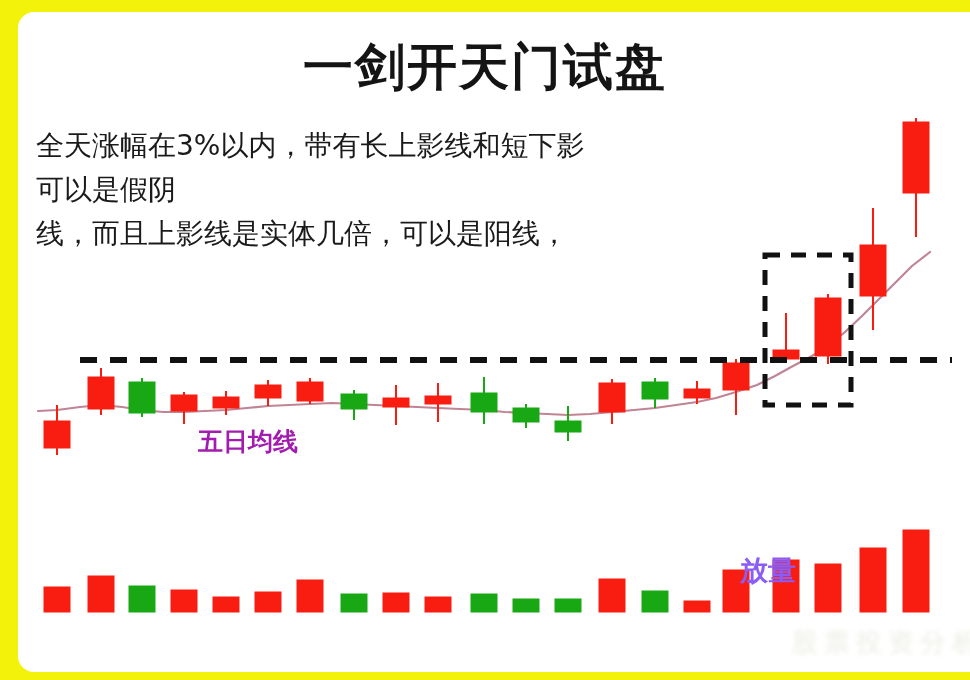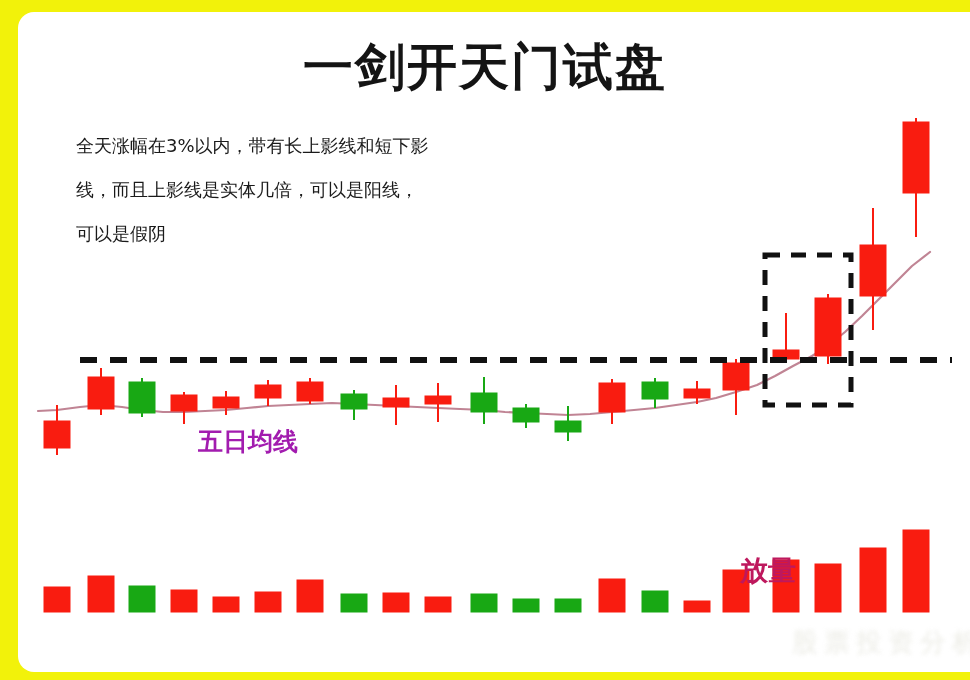--- a/index.html
+++ b/index.html
@@ -14,60 +14,59 @@
     background:#ffffff;border-radius:16px;overflow:hidden;
   }
   .title{
     position:absolute;left:0;top:22px;width:934px;text-align:center;
     font-size:50px;font-weight:bold;color:#141414;letter-spacing:2px;
     font-family:"DejaVu Sans","Liberation Sans",sans-serif;
     white-space:nowrap;
   }
   .body-text{
     position:absolute;left:18px;top:112px;width:620px;
-    font-size:18px;color:#1a1a1a;line-height:44px;font-weight:500;
+    font-size:28px;color:#1a1a1a;line-height:44px;font-weight:500;
     font-family:"DejaVu Sans","Liberation Sans",sans-serif;
-    margin-left:40px;
   }
   .body-text div{white-space:nowrap;}
 
   .chart{position:absolute;left:0;top:0;width:934px;height:660px;}
   .chart svg{display:block;}
 
   .label-ma{
     position:absolute;left:180px;top:413px;
     font-size:25px;font-weight:bold;color:#a21caf;
     font-family:"DejaVu Sans","Liberation Sans",sans-serif;
     white-space:nowrap;
   }
   .label-vol{
     position:absolute;left:722px;top:540px;
-    font-size:28px;font-weight:bold;color:#be185d;
+    font-size:28px;font-weight:bold;color:#8b5cf6;
     font-family:"DejaVu Sans","Liberation Sans",sans-serif;
     white-space:nowrap;
   }
   .watermark{
     position:absolute;right:4px;bottom:12px;
     font-size:26px;color:#e8e8e0;letter-spacing:6px;
     filter:blur(2px);opacity:.85;white-space:nowrap;
     font-family:"DejaVu Sans","Liberation Sans",sans-serif;
   }
 </style>
 </head>
 <body>
 
 <div id="root">
   <div class="card">
 
     <div class="title">一剑开天门试盘</div>
 
     <div class="body-text">
       <div>全天涨幅在3%以内，带有长上影线和短下影</div>
+      <div>可以是假阴</div>
       <div>线，而且上影线是实体几倍，可以是阳线，</div>
-      <div>可以是假阴</div>
     </div>
 
     <div class="chart">
       <svg id="chart-svg" width="934" height="660" viewBox="0 0 934 660">
           <polyline points="20,399 39,398 62,395 83,393 104,395 124,398 145,400 166,400 187,399 208,398 229,396 250,394 271,393 292,392 314,391 336,392 357,393 378,394 399,395 420,396 442,397 466,398 487,400 508,401 529,402 550,403 572,402 594,400 616,398 637,396 658,393 679,390 698,386 718,380 739,373 757,364 775,354 794,344 810,334 827,320 844,304 860,288 877,271 894,254 912,240" fill="none" stroke="#c08494" stroke-width="2.2" stroke-linejoin="round" stroke-linecap="round"></polyline>
           <g>
             <line x1="39" y1="393" x2="39" y2="443" stroke="#f91c10" stroke-width="2"></line>
             <rect x="26" y="409" width="26" height="27" fill="#f91c10" stroke="#f91c10" stroke-width="1"></rect>
           </g>
           <g>

